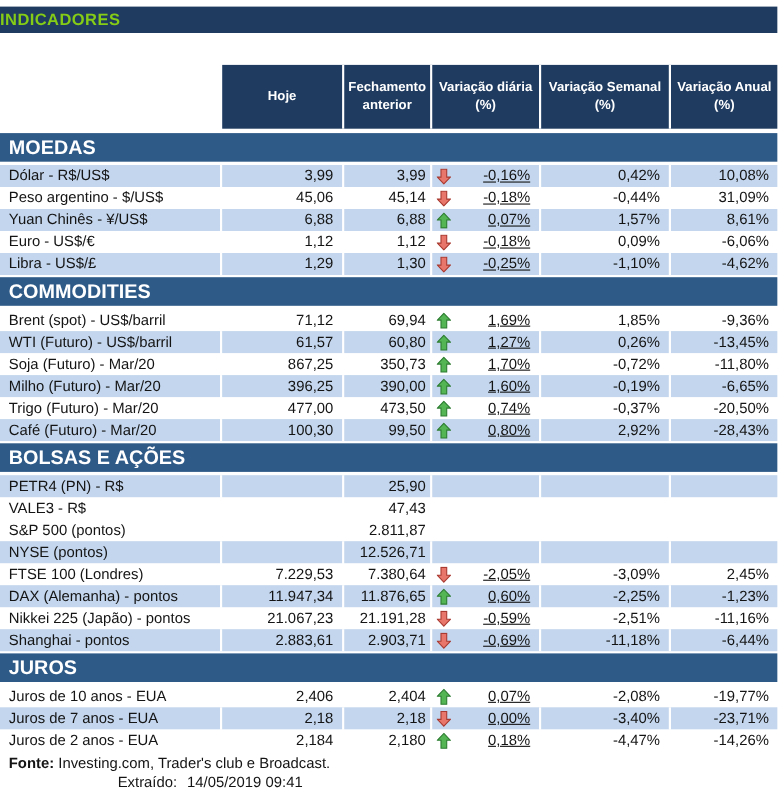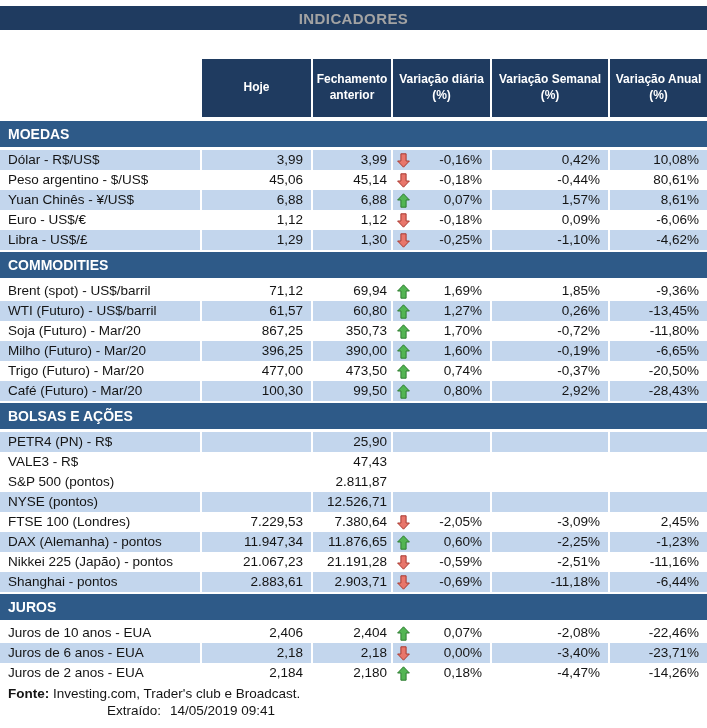--- a/index.html
+++ b/index.html
@@ -11,25 +11,25 @@
   .page {
     position: relative;
     width: 707px; height: 728px;
     background: #ffffff;
     overflow: hidden;
   }
   .title-bar {
     margin-top: 6px;
     height: 24px;
     background: var(--title-bar);
-    color: #a3a3a3;
+    color: #84cc16;
     font-weight: bold;
     font-size: 15px;
     letter-spacing: 0.4px;
-    display: flex; align-items: center; justify-content: center;
+    display: flex; align-items: center; 
   }
   .grid {
     display: grid;
     grid-template-columns: 202px 111px 80px 99px 118px 97px;
   }
   .header-row { margin-top: 29px; }
   .hcell {
     height: 58px;
     background: var(--title-bar);
     color: #ffffff;
@@ -44,41 +44,41 @@
   }
   .hcell.lastcol { border-right: none; }
   .hcell.spacer { background: transparent; border-right: none; }
   #table-body { margin-top: 4px; }
   .section-bar {
     height: 26px;
     line-height: 26px;
     background: var(--section-bar);
     color: #ffffff;
     font-weight: bold;
-    font-size: 14px;
+    font-size: 18px;
     padding-left: 8px;
     margin: 2px 0 3px 0;
     box-sizing: border-box;
   }
   #table-body .section-bar:first-child { margin-top: 0; }
   .row { height: 20px; background: #ffffff; }
   .row.shade .cell { background: var(--row-blue); }
   .cell {
     font-size: 13.5px;
     line-height: 20px;
     border-right: 2px solid #ffffff;
     box-sizing: border-box;
     white-space: nowrap;
     overflow: hidden;
   }
   .cell.last { border-right: none; }
   .cell.label { padding-left: 8px; }
   .cell.num { text-align: right; padding-right: 8px; }
   .cell.fech { padding-right: 4px; }
-  .cell.vdia { display: flex; align-items: center; padding-left: 4px; }
+  .cell.vdia { display: flex; align-items: center; padding-left: 4px; text-decoration: underline; }
   .cell.vdia .vnum { margin-left: auto; padding-right: 8px; }
   .arrow { flex: 0 0 auto; display: block; }
   .footer { margin-top: 2px; font-size: 13.5px; }
   .fonte-line { padding-left: 8px; line-height: 17px; }
   .fonte-line b { font-weight: bold; }
   .extraido-line { padding-left: 107px; line-height: 17px; }
   .extraido-line .dt { margin-left: 9px; }
 </style>
 </head>
 <body>
@@ -117,21 +117,21 @@
         <div class="cell label">Peso argentino - $/US$</div>
         <div class="cell num">45,06</div>
         <div class="cell num fech">45,14</div>
         <div class="cell vdia">
           <svg class="arrow" width="13" height="15" viewBox="0 0 13 15">
             <path d="M6.5 14.2 L12.4 8 H9.1 V0.8 H3.9 V8 H0.6 Z" fill="#E8766B" stroke="#A93A31" stroke-width="1"></path>
           </svg>
           <span class="vnum">-0,18%</span>
         </div>
         <div class="cell num">-0,44%</div>
-        <div class="cell num last">80,61%</div>
+        <div class="cell num last">31,09%</div>
       </div>
       <div class="grid row shade">
         <div class="cell label">Yuan Chinês - ¥/US$</div>
         <div class="cell num">6,88</div>
         <div class="cell num fech">6,88</div>
         <div class="cell vdia">
           <svg class="arrow" width="13" height="15" viewBox="0 0 13 15">
             <path d="M6.5 0.8 L12.4 7 H9.1 V14.2 H3.9 V7 H0.6 Z" fill="#53B553" stroke="#2E7D32" stroke-width="1"></path>
           </svg>
           <span class="vnum">0,07%</span>
@@ -342,24 +342,24 @@
         <div class="cell label">Juros de 10 anos - EUA</div>
         <div class="cell num">2,406</div>
         <div class="cell num fech">2,404</div>
         <div class="cell vdia">
           <svg class="arrow" width="13" height="15" viewBox="0 0 13 15">
             <path d="M6.5 0.8 L12.4 7 H9.1 V14.2 H3.9 V7 H0.6 Z" fill="#53B553" stroke="#2E7D32" stroke-width="1"></path>
           </svg>
           <span class="vnum">0,07%</span>
         </div>
         <div class="cell num">-2,08%</div>
-        <div class="cell num last">-22,46%</div>
-      </div>
-      <div class="grid row shade">
-        <div class="cell label">Juros de 6 anos - EUA</div>
+        <div class="cell num last">-19,77%</div>
+      </div>
+      <div class="grid row shade">
+        <div class="cell label">Juros de 7 anos - EUA</div>
         <div class="cell num">2,18</div>
         <div class="cell num fech">2,18</div>
         <div class="cell vdia">
           <svg class="arrow" width="13" height="15" viewBox="0 0 13 15">
             <path d="M6.5 14.2 L12.4 8 H9.1 V0.8 H3.9 V8 H0.6 Z" fill="#E8766B" stroke="#A93A31" stroke-width="1"></path>
           </svg>
           <span class="vnum">0,00%</span>
         </div>
         <div class="cell num">-3,40%</div>
         <div class="cell num last">-23,71%</div>

